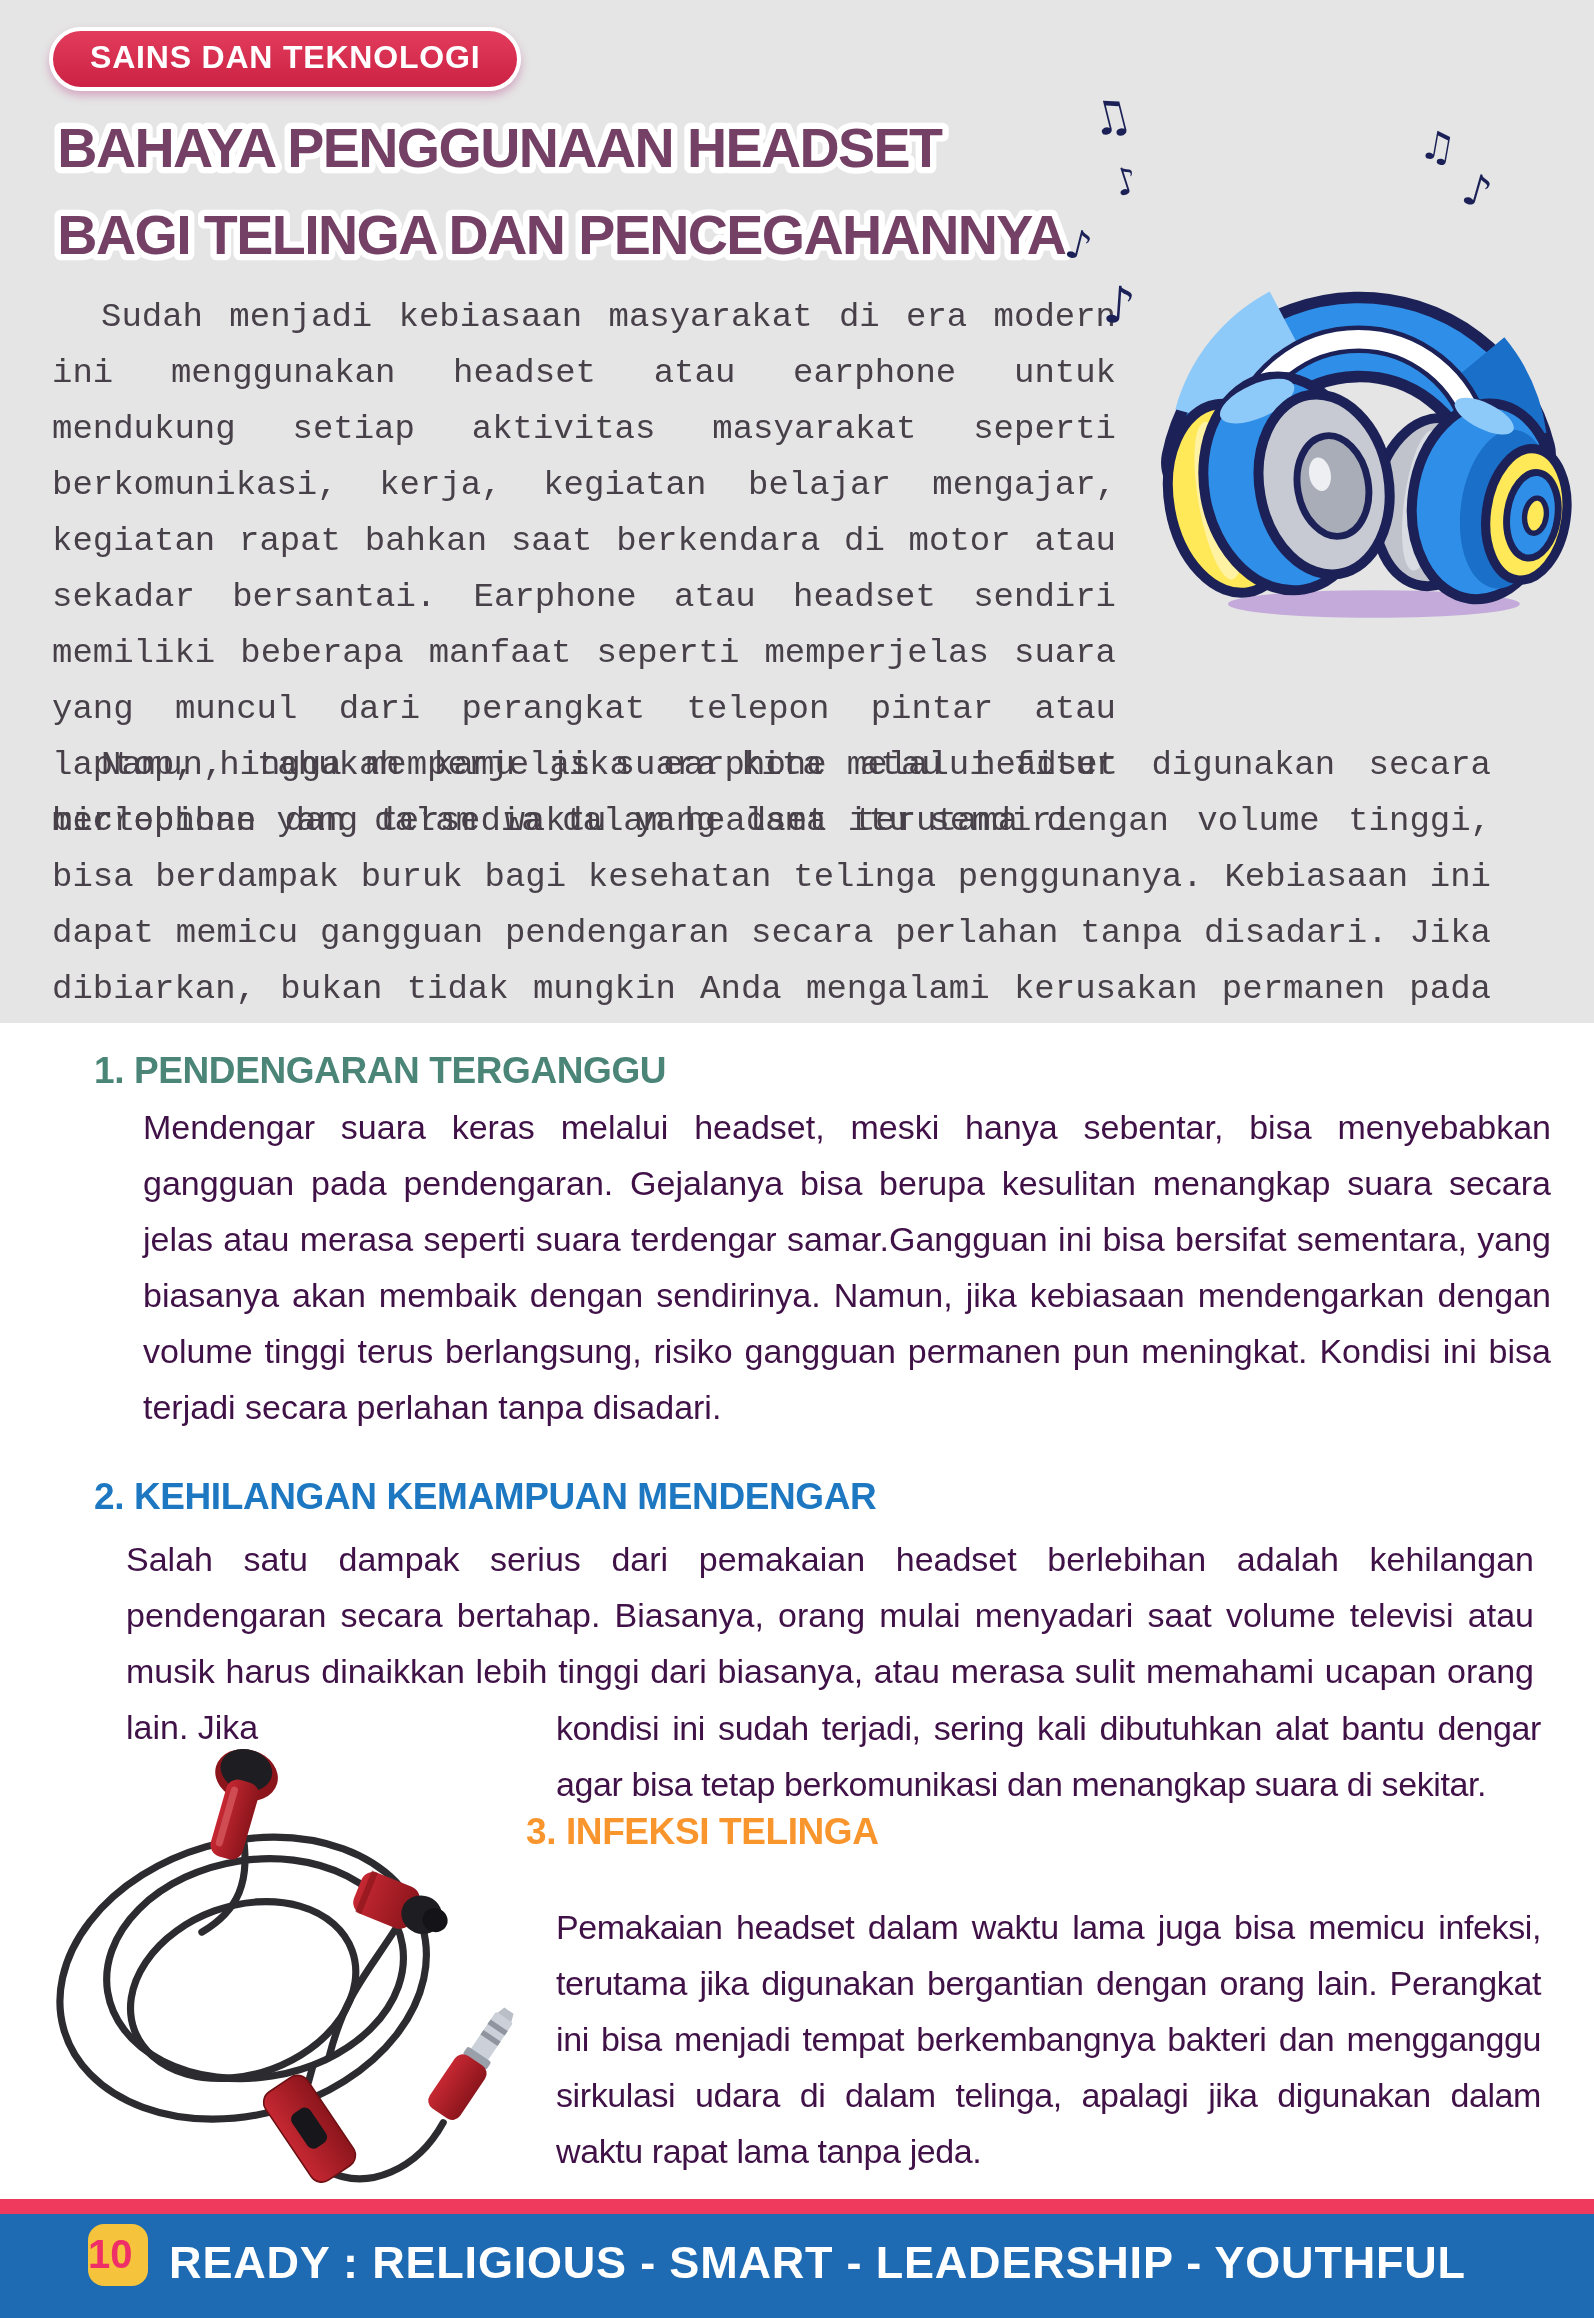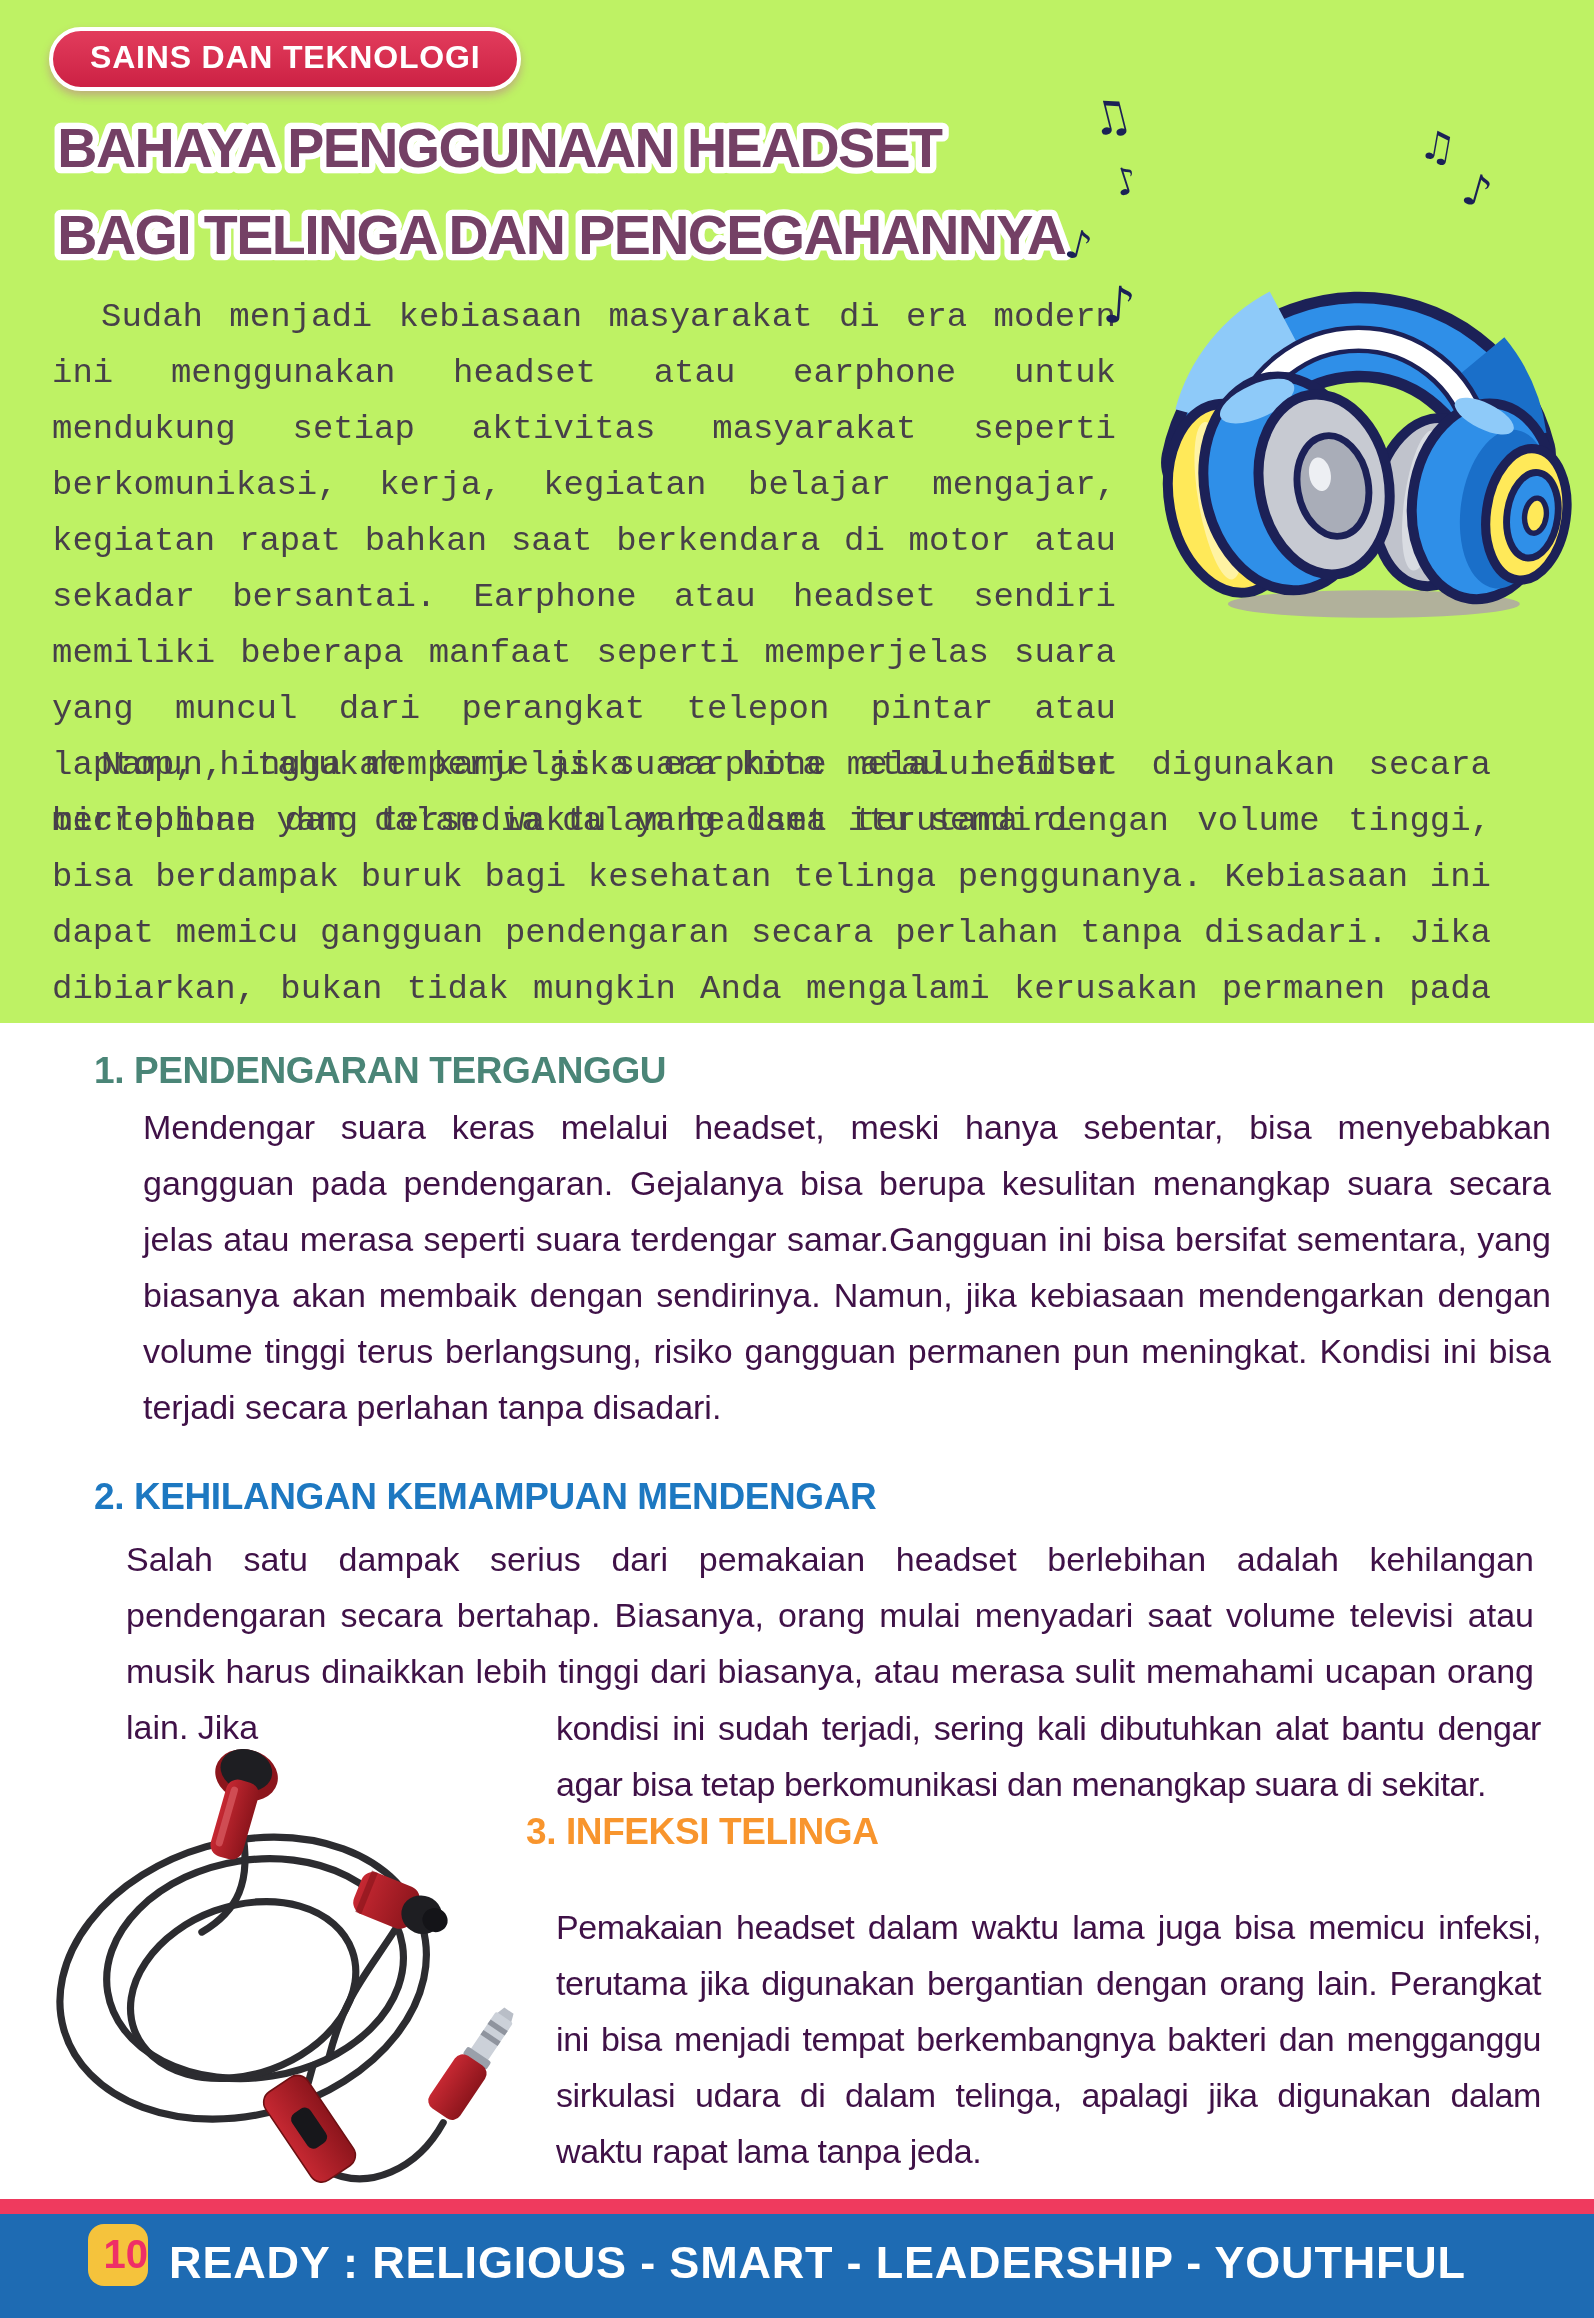--- a/index.html
+++ b/index.html
@@ -1,21 +1,21 @@
 <!DOCTYPE html>
 <html style="font-size:12.7px"><head>
 <meta charset="utf-8">
 <style>
   html,body{margin:0;padding:0;}
   body{width:1595px;height:2319px;position:relative;background:#ffffff;
        font-family:"Liberation Sans", sans-serif;overflow:hidden;}
   .abs{position:absolute;font-family:Liberation Mono, monospace;}
 
   
-  .pink-section{position:absolute;left:0;top:0;width:1595px;height:1023px;background:#bef264;}
+  .pink-section{position:absolute;left:0;top:0;width:1595px;height:1023px;background:#e5e5e5;}
   .badge{position:absolute;left:49px;top:27px;display:inline-block;
          background:linear-gradient(180deg,#e23c5c,#cc2144);
          border:4.8px solid #ffffff;border-radius:37px;padding:8px 37px 11px 37px;
          box-shadow:0 4.8px 8px rgba(190,90,150,.45);}
   .badge span{color:#ffffff;font-size:32px;font-weight:bold;letter-spacing:0.8px;}
   .title-svg{position:absolute;left:51px;top:103px;}
   .title-svg text{font-family:"Liberation Sans", sans-serif;font-weight:bold;font-size:70px;
                   letter-spacing:-2px;fill:#744065;stroke:#ffffff;stroke-width:16px;
                   paint-order:stroke;stroke-linejoin:round;}
   .intro{margin:0;color:#474049;font-size:34px;line-height:56px;text-align:justify;text-indent:49px;}
@@ -36,21 +36,21 @@
   .s2-body-b{left:556px;top:677px;width:985px;letter-spacing:-0.4px;}
   .s3-body{left:556px;top:876px;width:985px;letter-spacing:-0.4px;}
   .earbuds-box{position:absolute;left:4.8px;top:693px;width:516px;height:483px;}
 
   
   .footer-red{position:absolute;left:0;top:2199px;width:1595px;height:15px;background:#ef3a5e;}
   .footer-blue{position:absolute;left:0;top:2214px;width:1595px;height:105px;background:#1e6bb3;
                display:flex;align-items:center;justify-content:center;}
   .motto{color:#ffffff;font-size:45px;font-weight:bold;letter-spacing:0.8px;margin-top:-6.4px;padding-left:40px;}
   .pagenum{position:absolute;left:88px;top:9.5px;width:60px;height:62px;background:#f5c33c;
-           border-radius:16px;display:flex;align-items:center;justify-content:flex-end;}
+           border-radius:16px;display:flex;align-items:center;justify-content:flex-start;}
   .pagenum span{color:#ef2f67;font-size:40px;font-weight:bold;}
 </style>
 </head>
 <body>
 
 <div class="page">
 
   <section class="pink-section">
 
     <div class="badge">

